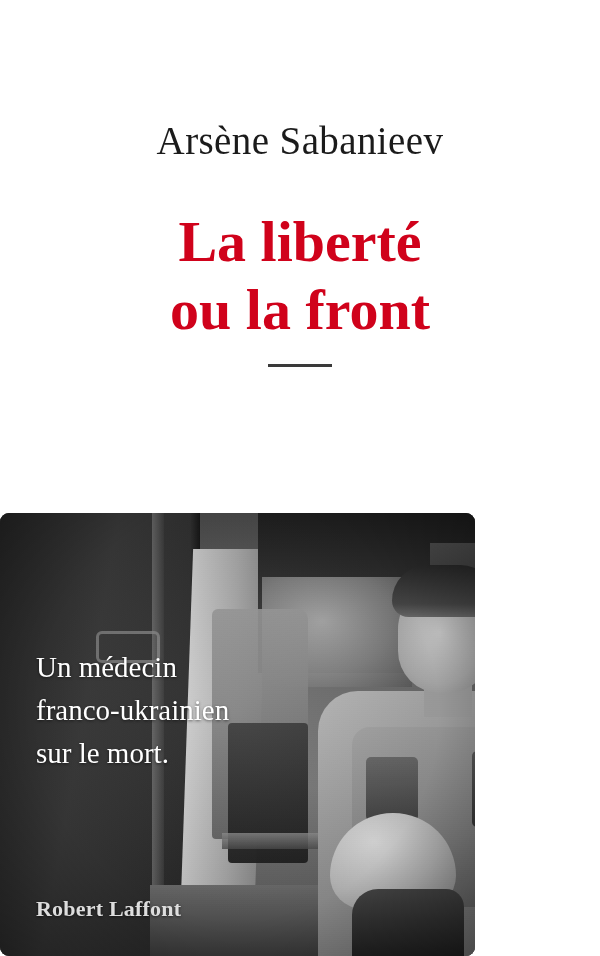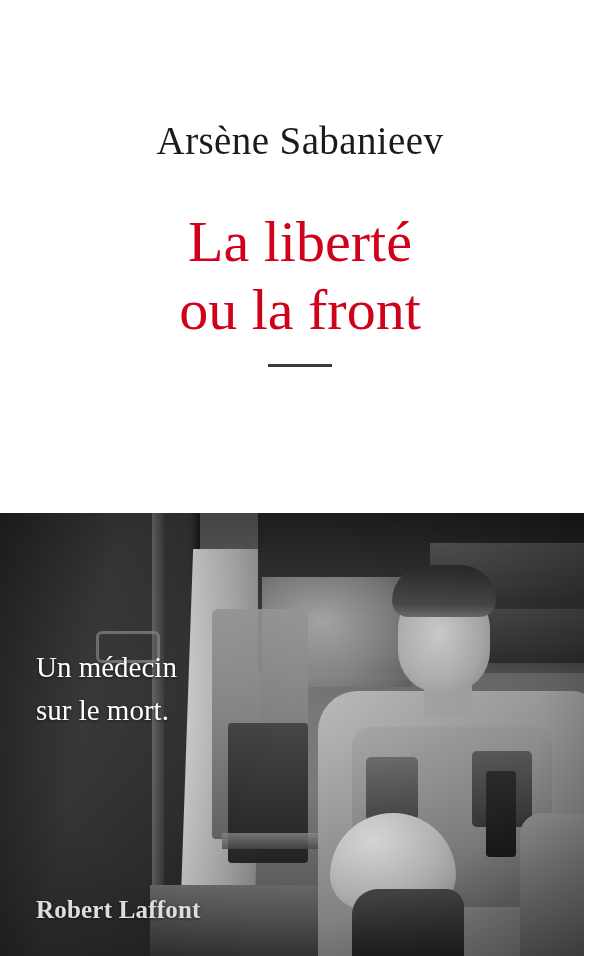--- a/index.html
+++ b/index.html
@@ -41,46 +41,47 @@
 
   .title {
     position: absolute;
     left: 0;
     top: 208px;
     width: 600px;
     text-align: center;
     color: #d0021b;
     font-size: 58px;
     line-height: 68px;
-    font-weight: normal;
+    font-weight: bold;
     font-family: "Liberation Serif", serif;
   }
   .title .line2 {
     display: block;
   }
 
   .rule {
     position: absolute;
     left: 268px;
     top: 364px;
     width: 64px;
     height: 3px;
     background: #3a3a3a;
   }
 
   
   .photo {
     position: absolute;
     left: 0;
     top: 513px;
-    width: 584px;
+    width: 475px;
     height: 443px;
     overflow: hidden;
     background: #6e6e6e;
     filter: grayscale(100%);
+    border-radius: 9px;
   }
 
   
   .ph-base {
     position: absolute;
     inset: 0;
     background:
       linear-gradient(180deg, #4b4b4b 0%, #6a6a6a 28%, #7b7b7b 62%, #555555 100%);
   }
 
@@ -342,21 +343,21 @@
   }
   .tagline span {
     display: block;
   }
 
   .publisher {
     position: absolute;
     left: 36px;
     top: 383px;
     color: #bef264;
-    font-size: 25px;
+    font-size: 22px;
     font-weight: bold;
     letter-spacing: 0.2px;
     font-family: "Liberation Serif", serif;
     text-shadow: 0 1px 3px rgba(0,0,0,0.6);
   }
 </style>
 </head>
 <body>
 
 <div class="cover">
@@ -398,19 +399,20 @@
     <div class="ph-radio"></div>
     <div class="ph-arm-right"></div>
     <div class="ph-helmet"></div>
     <div class="ph-glove"></div>
 
     <div class="ph-vignette"></div>
     <div class="ph-grain"></div>
 
     <div class="tagline">
       <span>Un médecin</span>
+      <span>franco-ukrainien</span>
       <span>sur le mort.</span>
     </div>
 
     <div class="publisher">Robert Laffont</div>
   </div>
 
 </div>
 
 </body></html>

